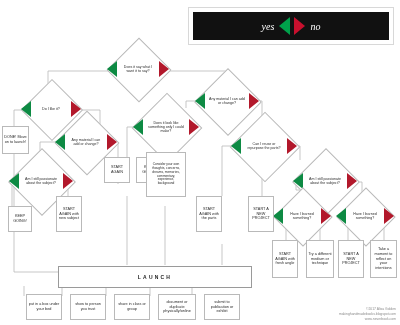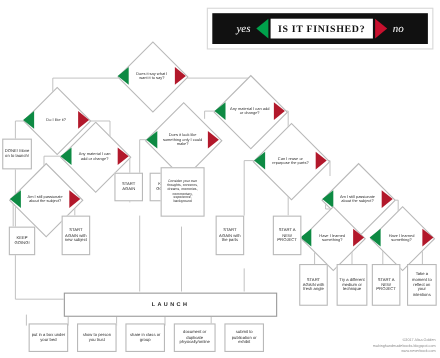--- a/index.html
+++ b/index.html
@@ -148,21 +148,20 @@
       <path d="M106,286 L106,296"></path>
       <path d="M150,286 L150,296"></path>
       <path d="M192,286 L192,296"></path>
     </g>
   </svg>
 
   <div class="banner">
     <div class="banner-inner">
       <span class="banner-yes">yes</span>
       <span class="tri-left"></span>
-      <span class="banner-q">IS IT FINISHED?</span>
       <span class="tri-right"></span>
       <span class="banner-no">no</span>
     </div>
   </div>
 
   <div class="node dia" style="left:116px;top:47px;width:44px;height:44px;">
     <div class="dbody"></div>
     <div class="yes"></div>
     <div class="no"></div>
     <div class="dtext">Does it say what I want it to say?</div>

